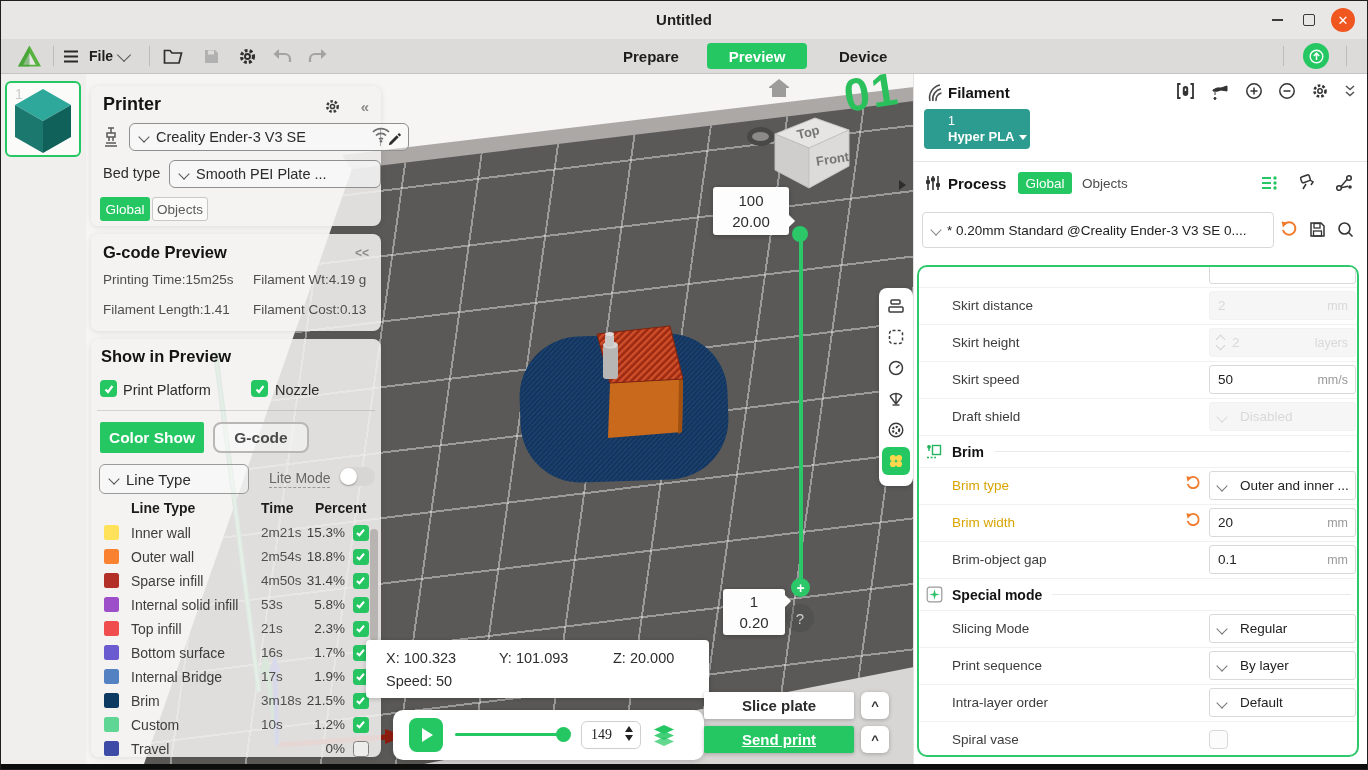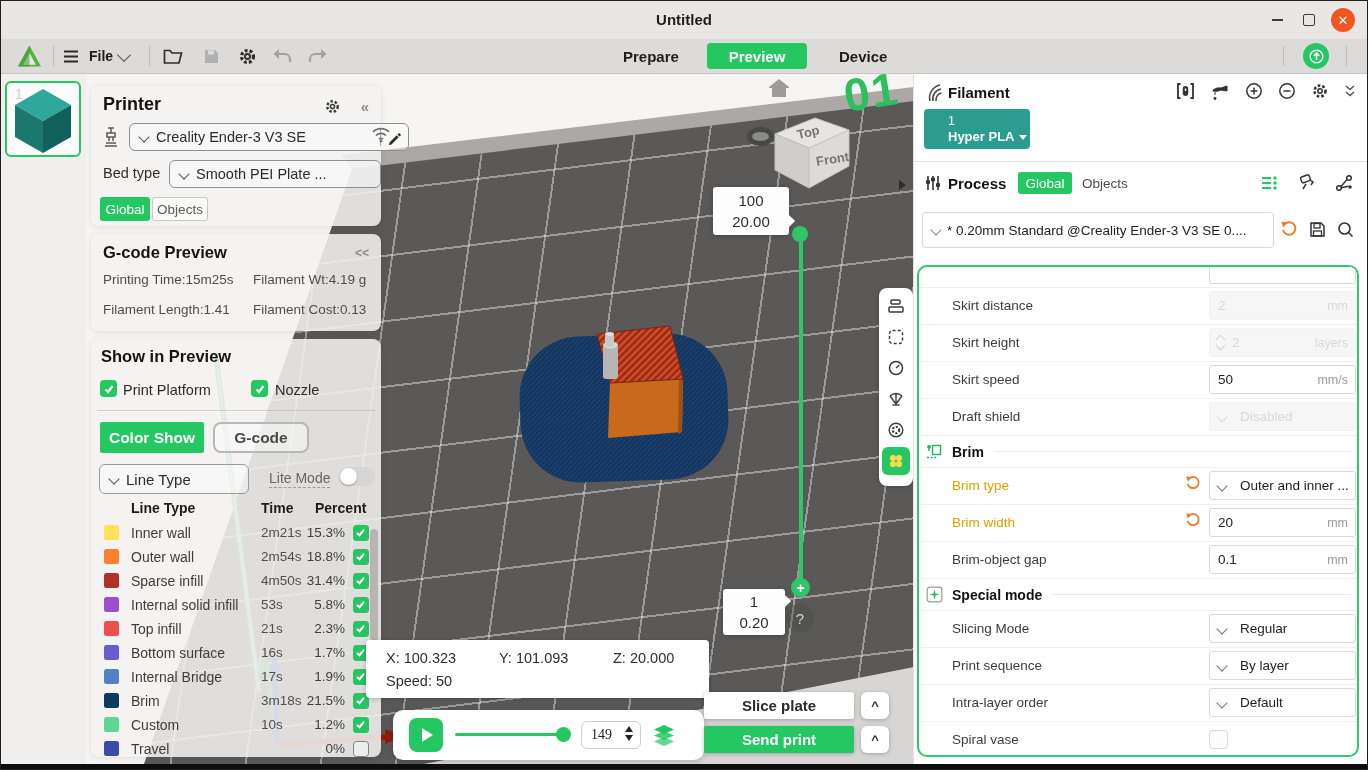--- a/index.html
+++ b/index.html
@@ -311,21 +311,21 @@
     </div>
     <svg class="abs layersbtn" width="26" height="24">
       <polygon points="13,2 23,6.5 13,11 3,6.5" fill="#24c761"></polygon>
       <polygon points="13,8 23,12.5 13,17 3,12.5" fill="#24c761" opacity=".85"></polygon>
       <polygon points="13,14 23,18.5 13,23 3,18.5" fill="#24c761" opacity=".7"></polygon>
     </svg>
   </div>
 
   <div class="abs action-btn" style="left:703px;top:691px;">Slice plate</div>
   <div class="abs caret-btn" style="left:860px;top:691px;">^</div>
-  <div class="abs action-btn green" style="left:703px;top:725px;">Send print</div>
+  <div class="abs action-btn green" style="left:703px;top:725px;text-decoration:underline;">Send print</div>
   <div class="abs caret-btn" style="left:860px;top:725px;">^</div>
 
   <div class="abs leftstrip">
     <div class="abs thumb">
       <span class="abs thumb-num">1</span>
       <svg width="72" height="72" viewBox="0 0 72 72">
         <polygon points="36,6 64,22 36,38 8,22" fill="#2ea89a"></polygon>
         <polygon points="8,22 36,38 36,70 8,54" fill="#1b786f"></polygon>
         <polygon points="36,38 64,22 64,54 36,70" fill="#11615b"></polygon>
       </svg>

